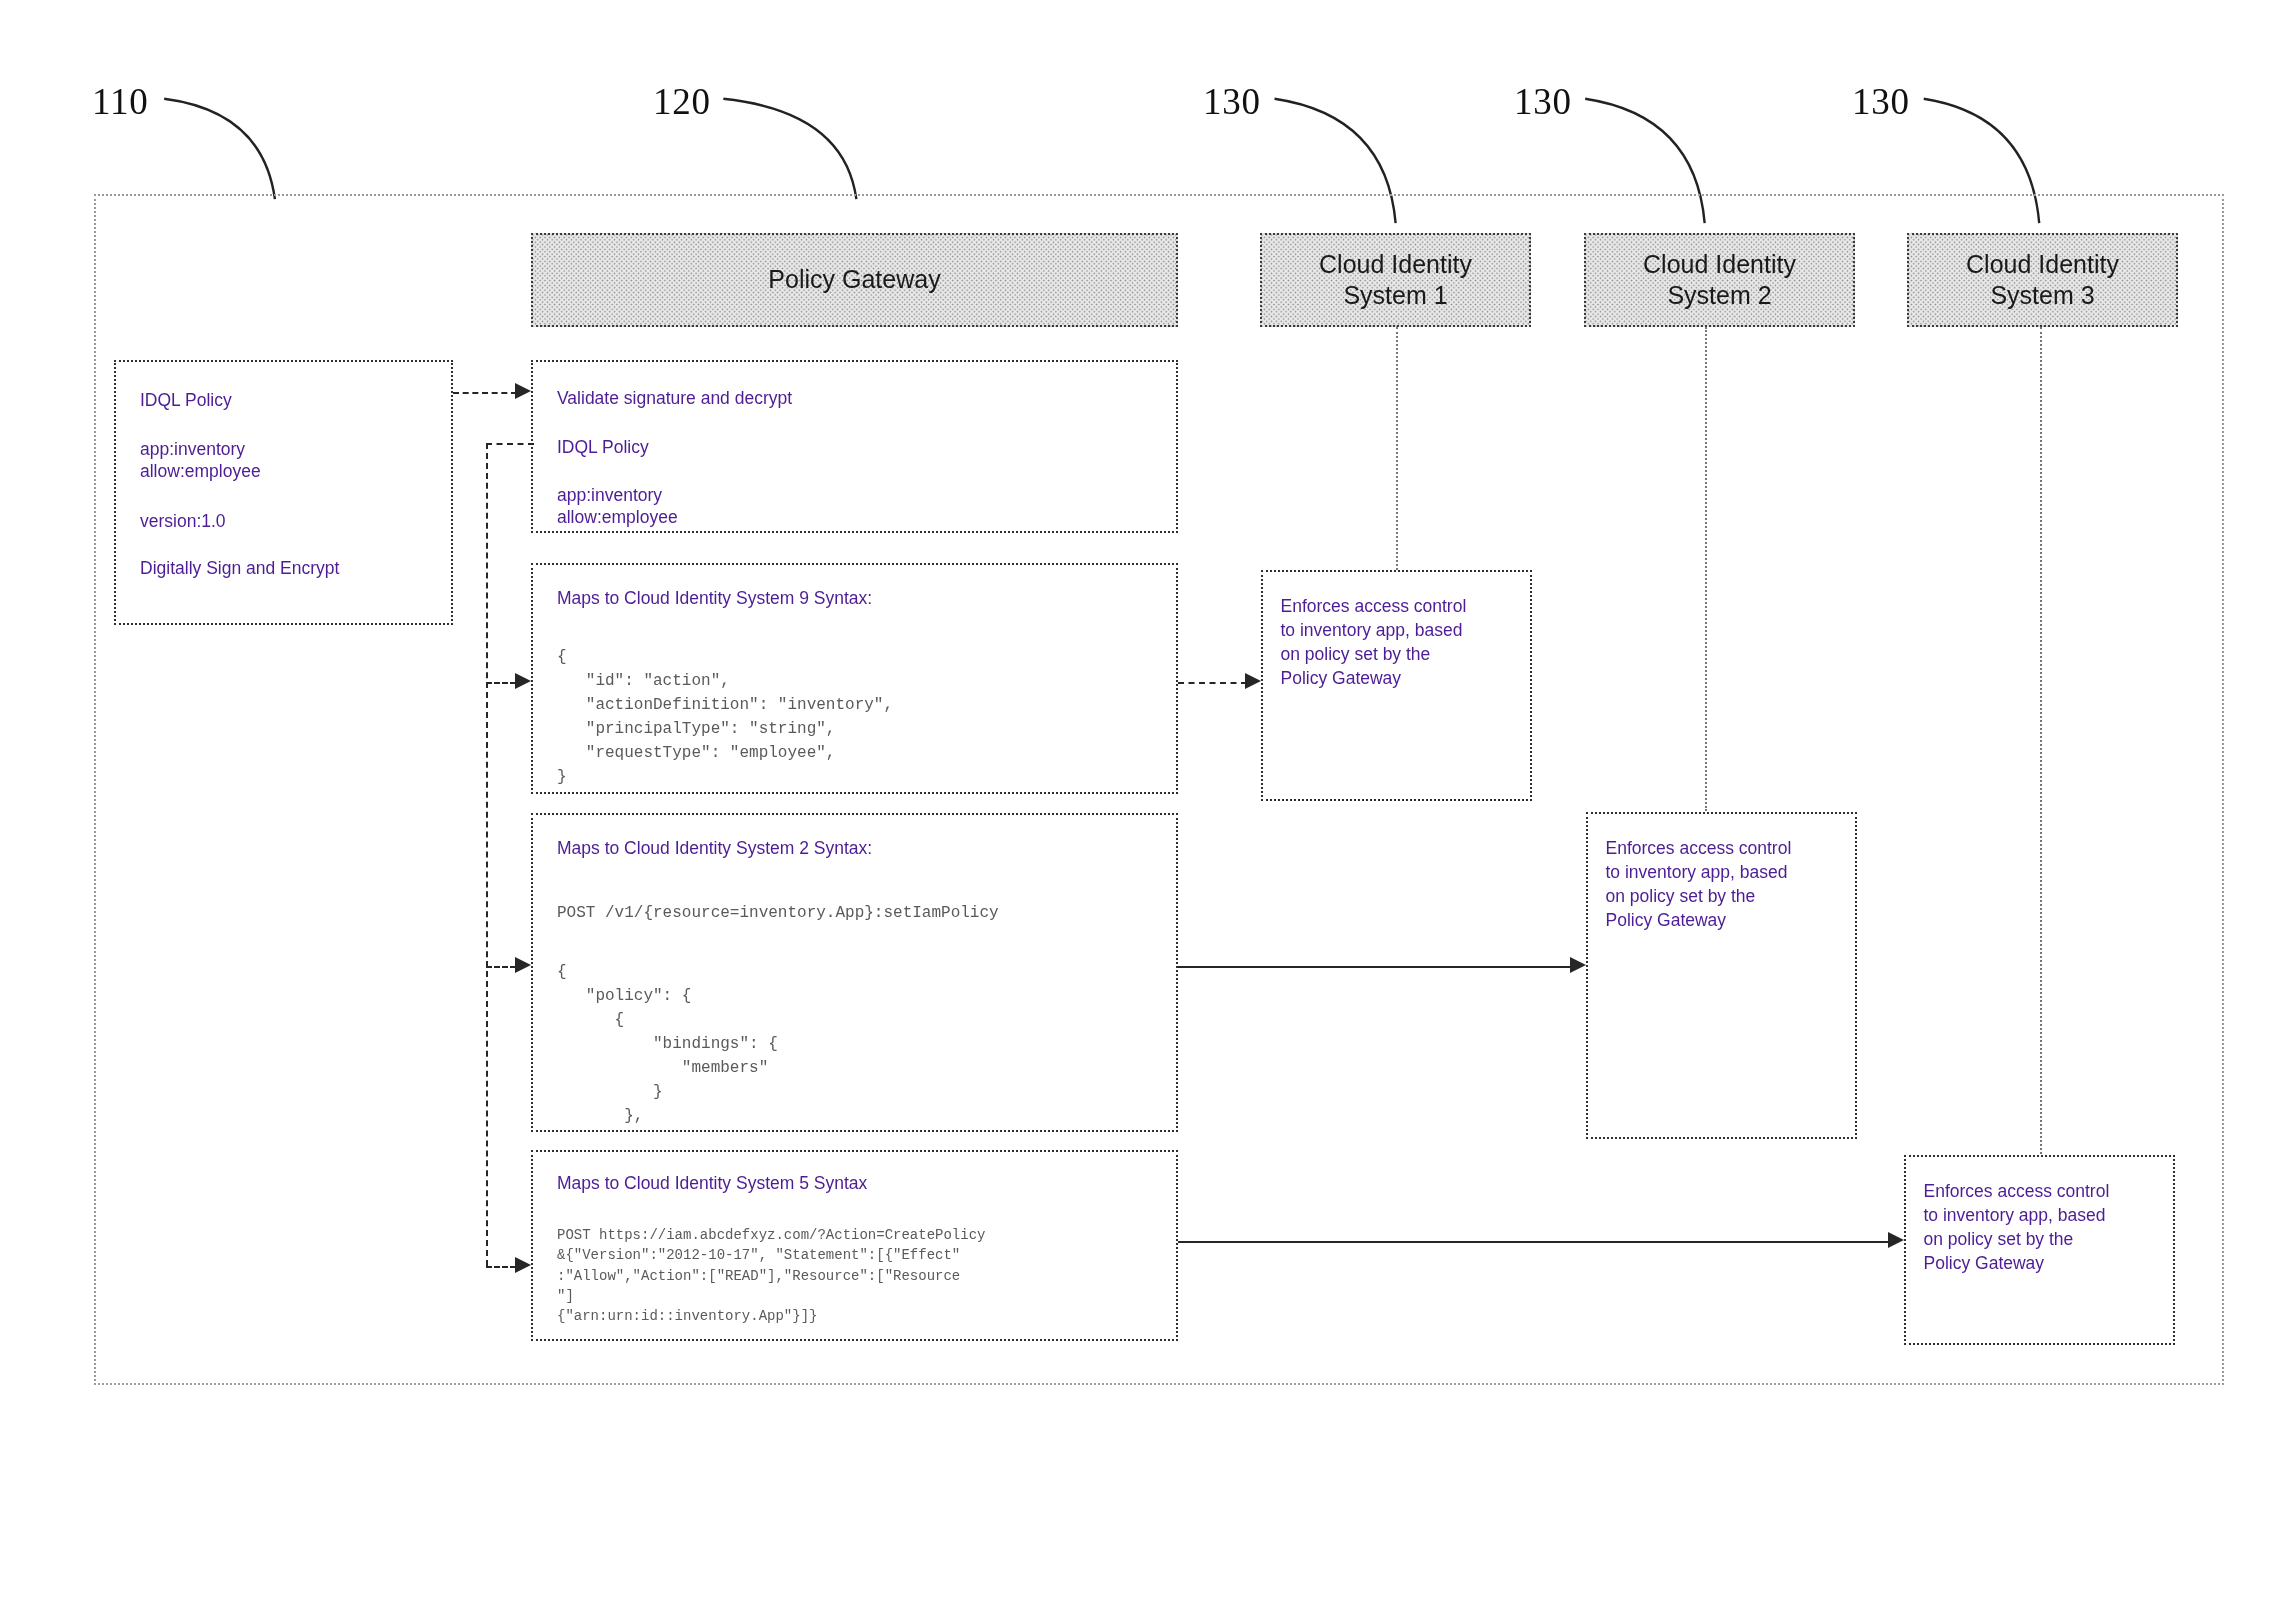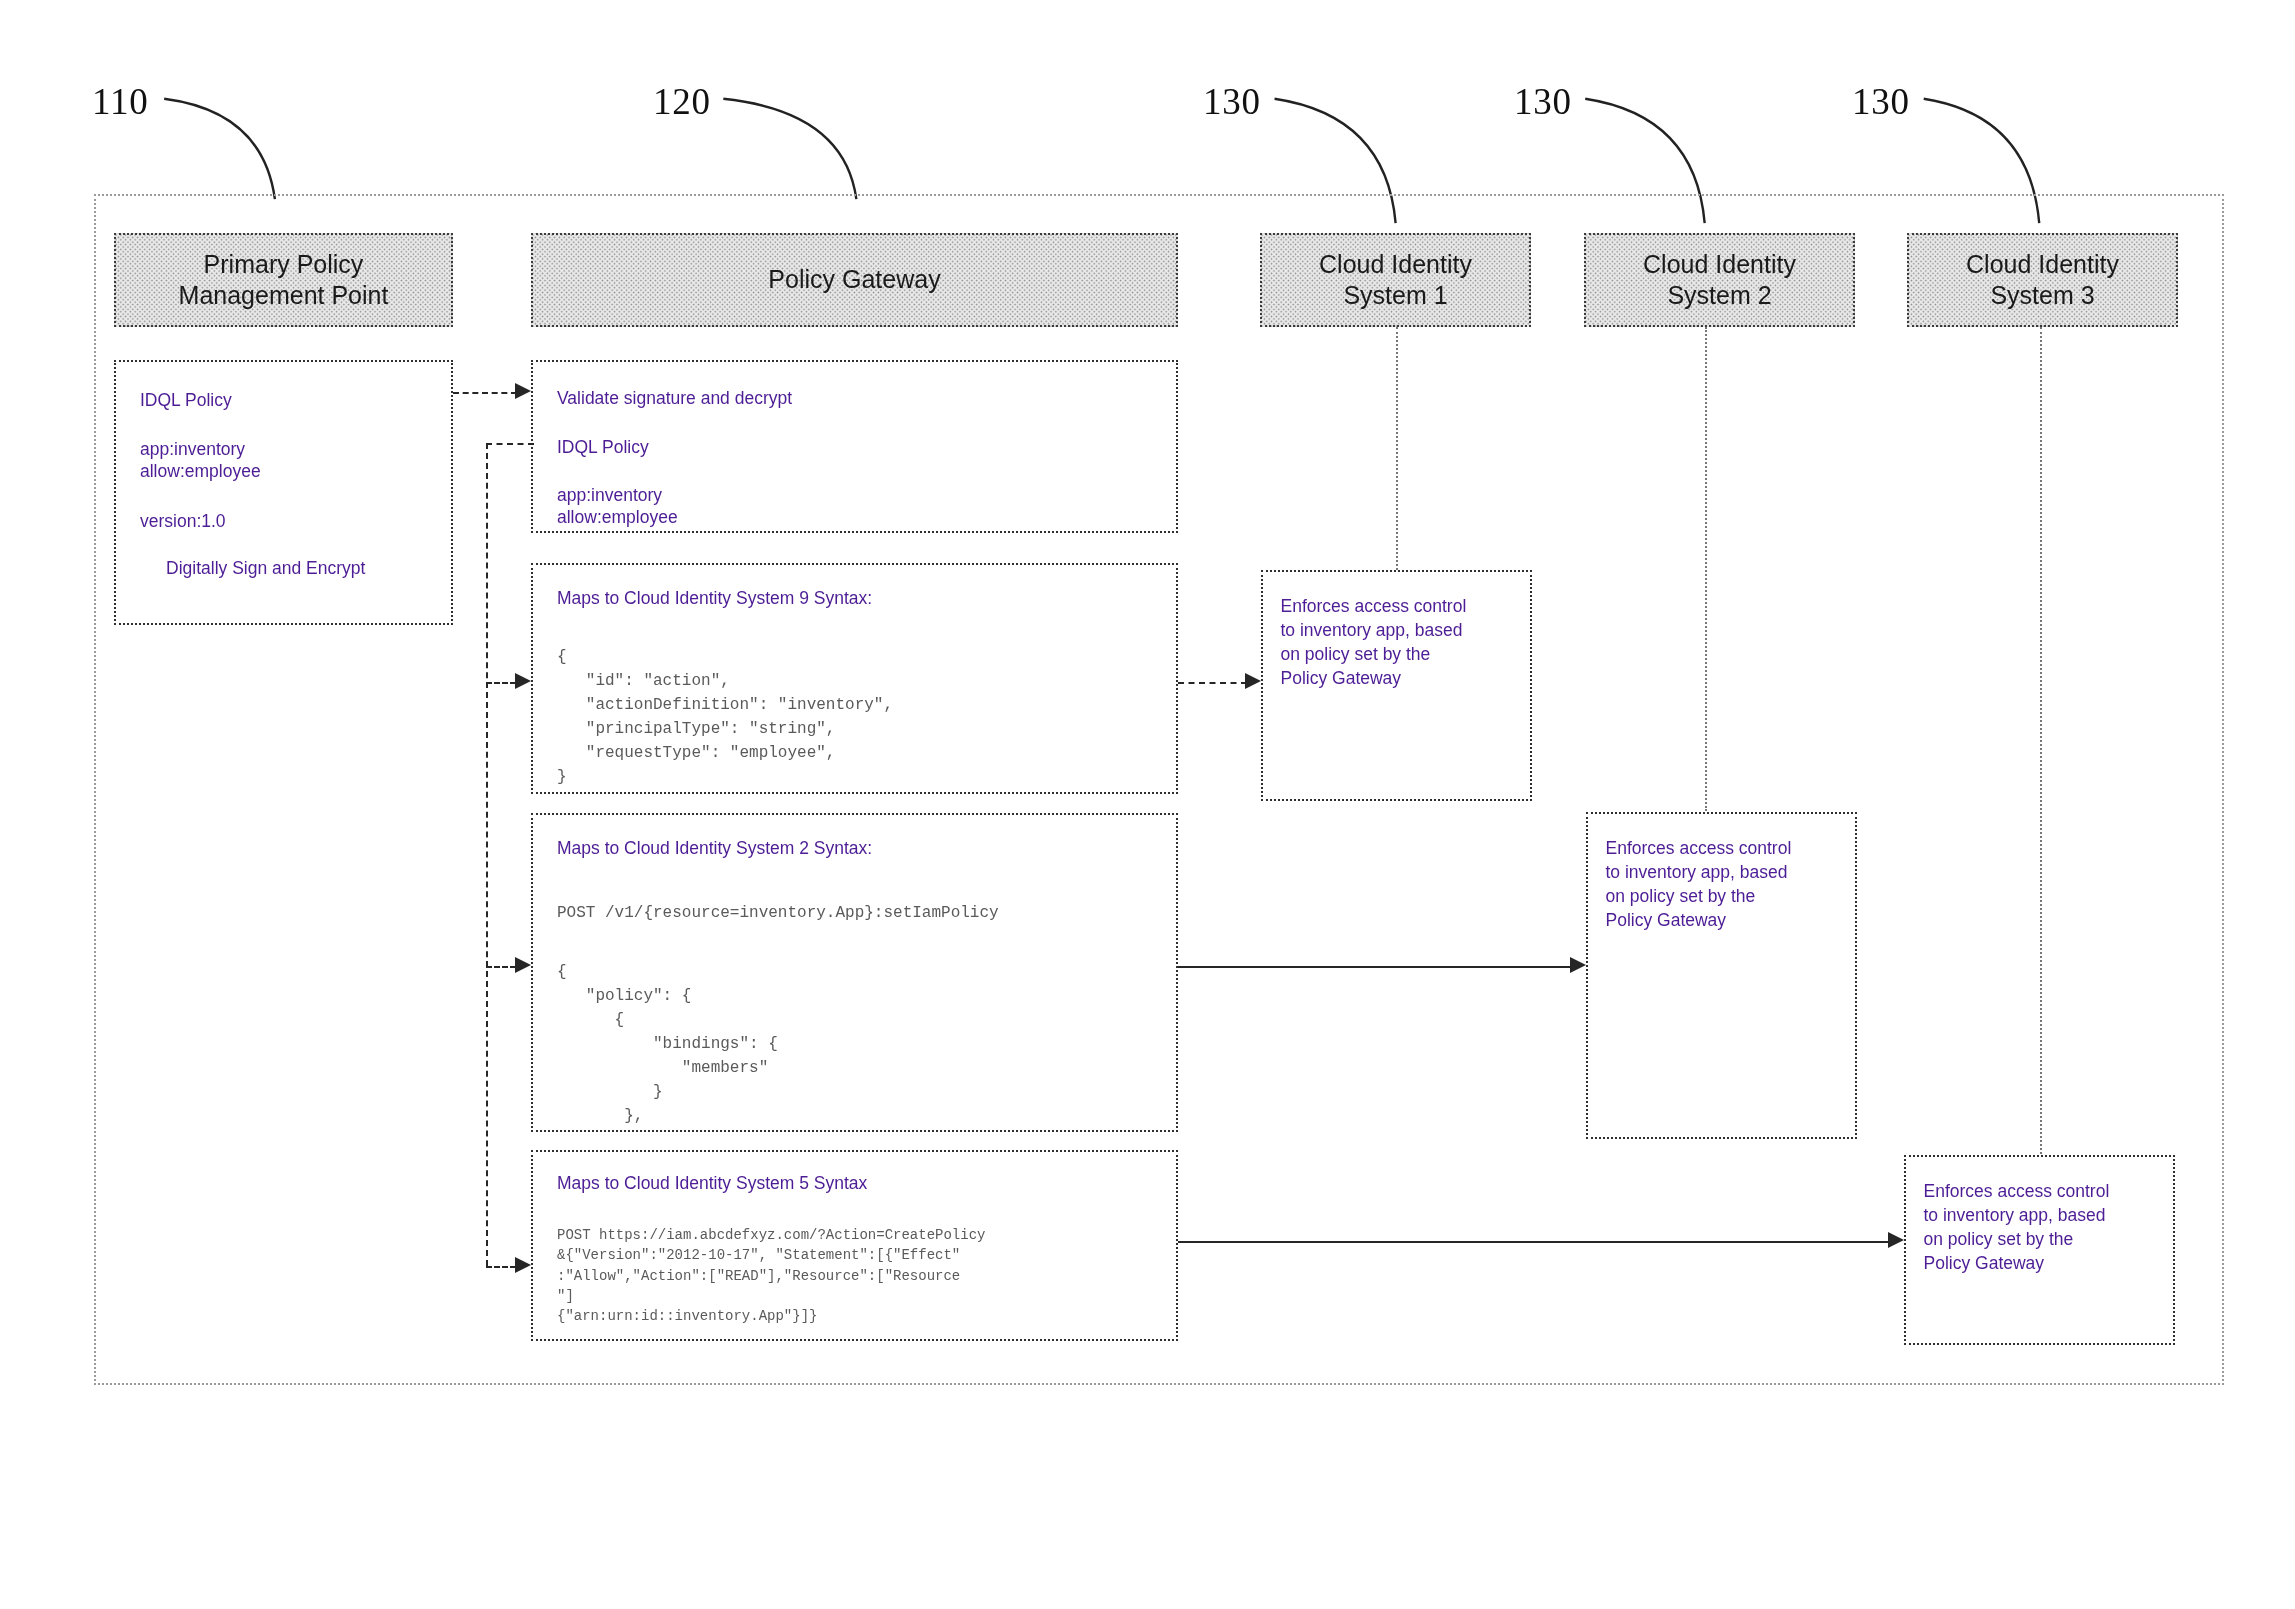--- a/index.html
+++ b/index.html
@@ -86,26 +86,20 @@
   <svg class="lead" style="left:0;top:0;width:2295px;height:1609px;" viewBox="0 0 2881 2020" width="2295" height="1609">
     <path d="M 206 124 Q 330 140 345 250" stroke="#222" stroke-width="3" fill="none"></path>
     <path d="M 908 124 Q 1060 140 1075 250" stroke="#222" stroke-width="3" fill="none"></path>
     <path d="M 1600 124 Q 1740 145 1752 280" stroke="#222" stroke-width="3" fill="none"></path>
     <path d="M 1990 124 Q 2128 145 2140 280" stroke="#222" stroke-width="3" fill="none"></path>
     <path d="M 2415 124 Q 2548 145 2560 280" stroke="#222" stroke-width="3" fill="none"></path>
   </svg>
 
   <div class="outer-boundary" style="left:94px;top:194px;width:2126px;height:1187px;"></div>
 
-  <div class="hdr" style="left:114px;top:233px;width:339px;height:94px;">
-    <div>
-      <span>Primary Policy</span>
-      <span>Management Point</span>
-    </div>
-  </div>
 
   <div class="hdr" style="left:531px;top:233px;width:647px;height:94px;">
     <span>Policy Gateway</span>
   </div>
 
   <div class="hdr" style="left:1260px;top:233px;width:271px;height:94px;">
     <div>
       <span>Cloud Identity</span>
       <span>System 1</span>
     </div>
@@ -127,21 +121,21 @@
 
   <div class="v-dot" style="left:1396px;top:327px;height:243px;"></div>
   <div class="v-dot" style="left:1705px;top:327px;height:484px;"></div>
   <div class="v-dot" style="left:2040px;top:327px;height:827px;"></div>
 
   <div class="box" style="left:114px;top:360px;width:339px;height:265px;">
     <div class="box-txt faint" style="left:24px;top:25.5px;">IDQL Policy</div>
     <div class="box-txt faint" style="left:24px;top:75px;">app:inventory</div>
     <div class="box-txt faint" style="left:24px;top:97px;">allow:employee</div>
     <div class="box-txt faint" style="left:24px;top:147px;">version:1.0</div>
-    <div class="box-txt faint" style="left:24px;top:194px;margin-left:26px;">Digitally Sign and Encrypt</div>
+    <div class="box-txt faint" style="left:24px;top:194px;">Digitally Sign and Encrypt</div>
   </div>
 
   <div class="box" style="left:531px;top:360px;width:647px;height:173px;">
     <div class="box-txt faint" style="left:24px;top:24px;">Validate signature and decrypt</div>
     <div class="box-txt faint" style="left:24px;top:73px;">IDQL Policy</div>
     <div class="box-txt faint" style="left:24px;top:121px;">app:inventory</div>
     <div class="box-txt faint" style="left:24px;top:143px;">allow:employee</div>
   </div>
 
   <div class="box" style="left:531px;top:563px;width:647px;height:231px;">

